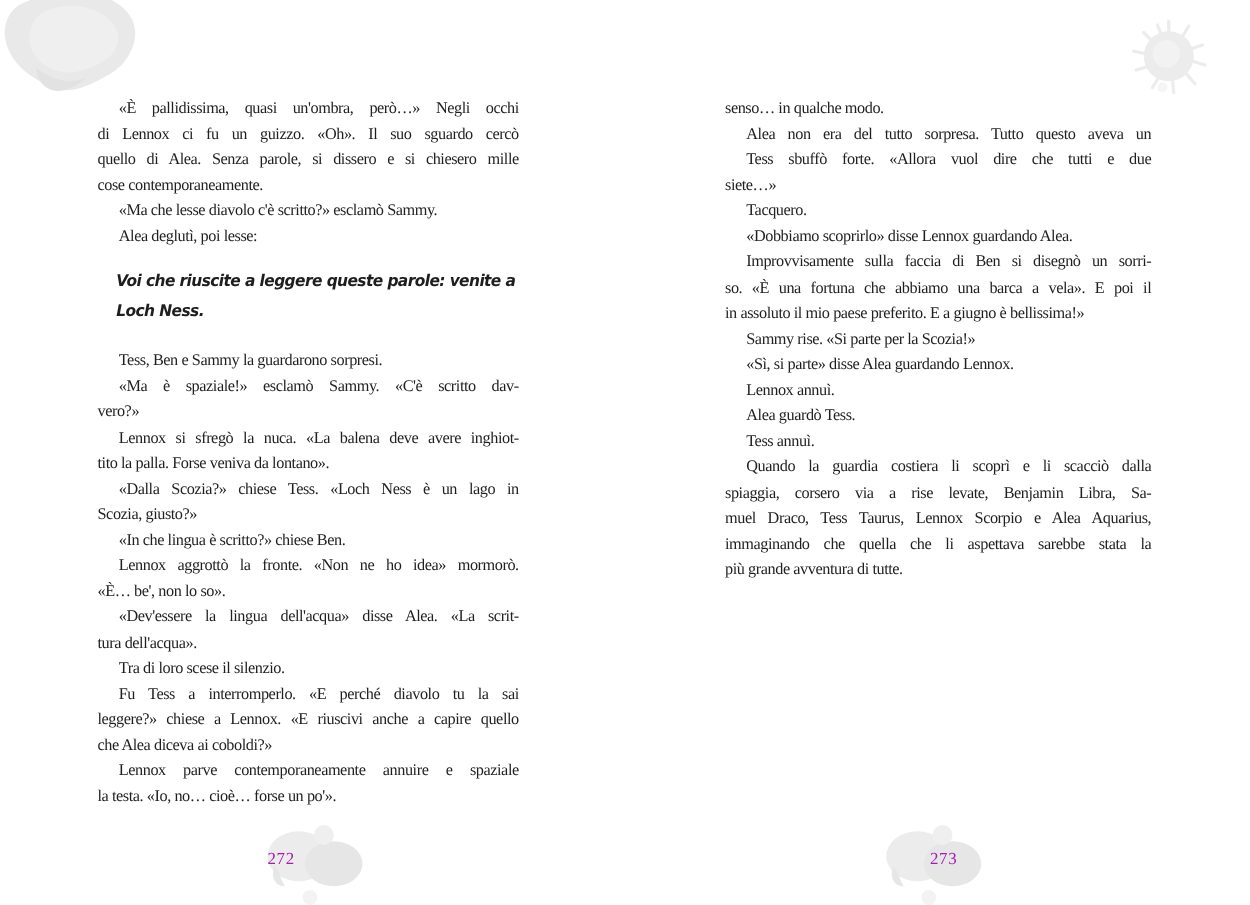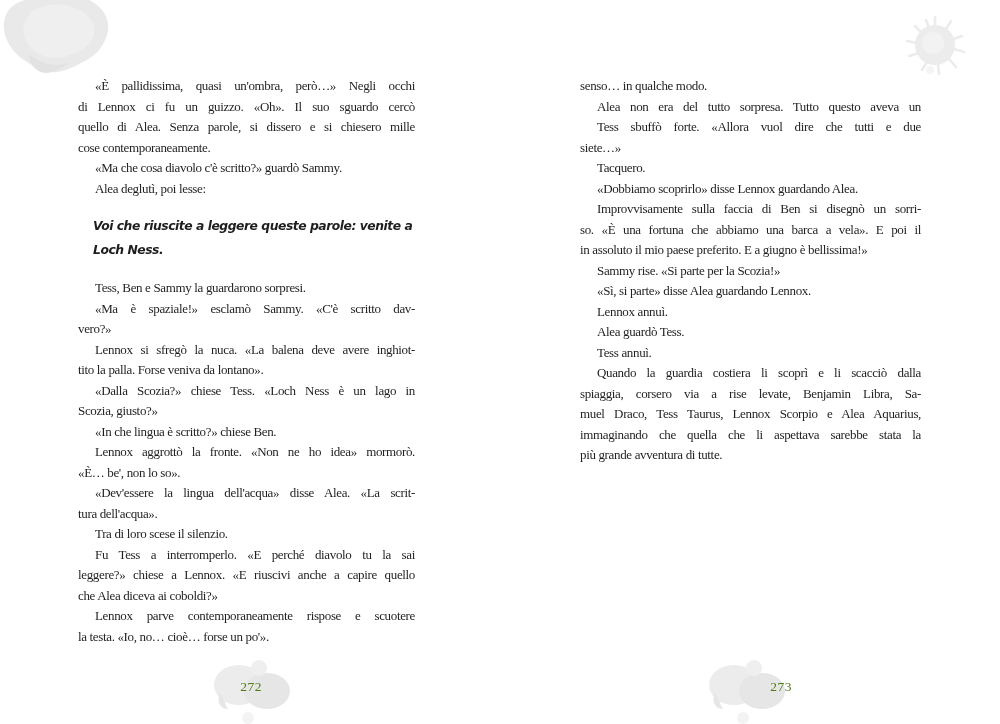--- a/index.html
+++ b/index.html
@@ -10,21 +10,21 @@
        letter-spacing:-0.35px;}
   .col-left{left:78px;width:337px;}
   .col-right{left:580px;width:341px;}
   .para{margin:0;}
   .line{white-space:nowrap;}
   .line.just{text-align:justify;text-align-last:justify;}
   .line.ind{padding-left:17px;}
   .quote{margin:15px 0 16px 15px;font-family:"DejaVu Sans","Liberation Sans",sans-serif;
          font-weight:bold;font-style:italic;font-size:13px;line-height:24px;
          letter-spacing:-0.5px;transform:scaleX(0.95);transform-origin:0 0;color:#1e1e1e;}
-  .pagenum{position:absolute;width:48px;text-align:right;font-size:13.5px;color:#4d7c0f;
+  .pagenum{position:absolute;width:48px;text-align:left;font-size:13.5px;color:#a21caf;
            letter-spacing:0.5px;}
   .pagenum-left{left:214px;top:679px;}
   .pagenum-right{left:744px;top:679px;}
 </style>
 </head>
 <body>
 
 <div class="stage">
 
   <svg class="decor" style="left:-2px;top:-8px;" width="126" height="92" viewBox="0 0 126 92">
@@ -53,21 +53,21 @@
   </svg>
 
   <div class="col col-left">
       <div class="para">
         <div class="line just ind">«È pallidissima, quasi un'ombra, però…» Negli occhi</div>
         <div class="line just">di Lennox ci fu un guizzo. «Oh». Il suo sguardo cercò</div>
         <div class="line just">quello di Alea. Senza parole, si dissero e si chiesero mille</div>
         <div class="line">cose contemporaneamente.</div>
       </div>
       <div class="para">
-        <div class="line ind">«Ma che cosa diavolo c'è scritto?» guardò Sammy.</div>
+        <div class="line ind">«Ma che lesse diavolo c'è scritto?» esclamò Sammy.</div>
       </div>
       <div class="para">
         <div class="line ind">Alea deglutì, poi lesse:</div>
       </div>
       <div class="para quote">
         <div class="line">Voi che riuscite a leggere queste parole: venite a</div>
         <div class="line">Loch Ness.</div>
       </div>
       <div class="para">
         <div class="line ind">Tess, Ben e Sammy la guardarono sorpresi.</div>
@@ -97,21 +97,21 @@
       </div>
       <div class="para">
         <div class="line ind">Tra di loro scese il silenzio.</div>
       </div>
       <div class="para">
         <div class="line just ind">Fu Tess a interromperlo. «E perché diavolo tu la sai</div>
         <div class="line just">leggere?» chiese a Lennox. «E riuscivi anche a capire quello</div>
         <div class="line">che Alea diceva ai coboldi?»</div>
       </div>
       <div class="para">
-        <div class="line just ind">Lennox parve contemporaneamente rispose e scuotere</div>
+        <div class="line just ind">Lennox parve contemporaneamente annuire e spaziale</div>
         <div class="line">la testa. «Io, no… cioè… forse un po'».</div>
       </div>
     </div>
 
   <div class="col col-right">
       <div class="para">
         <div class="line">senso… in qualche modo.</div>
         <div class="line just ind">Alea non era del tutto sorpresa. Tutto questo aveva un</div>
       </div>
       <div class="para">

